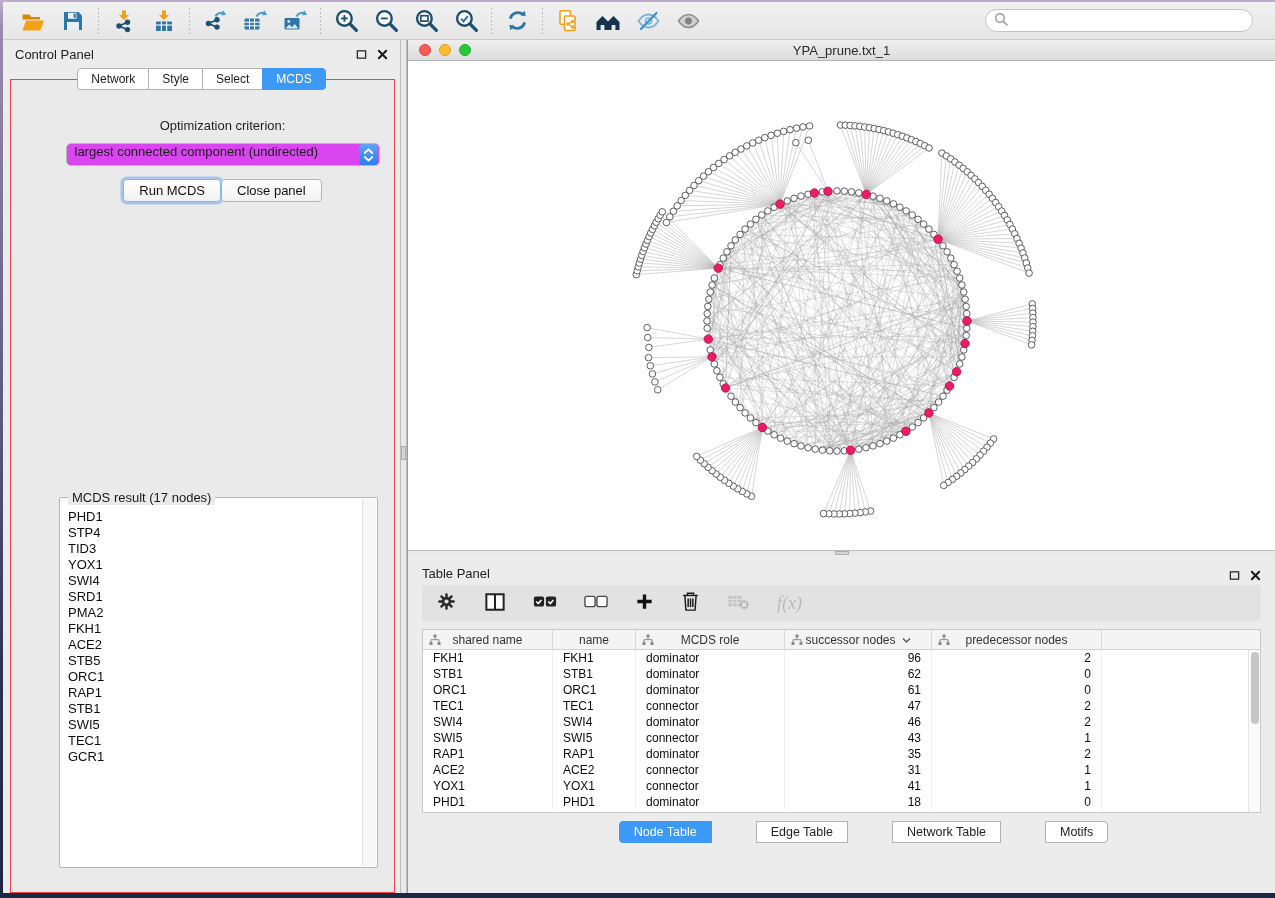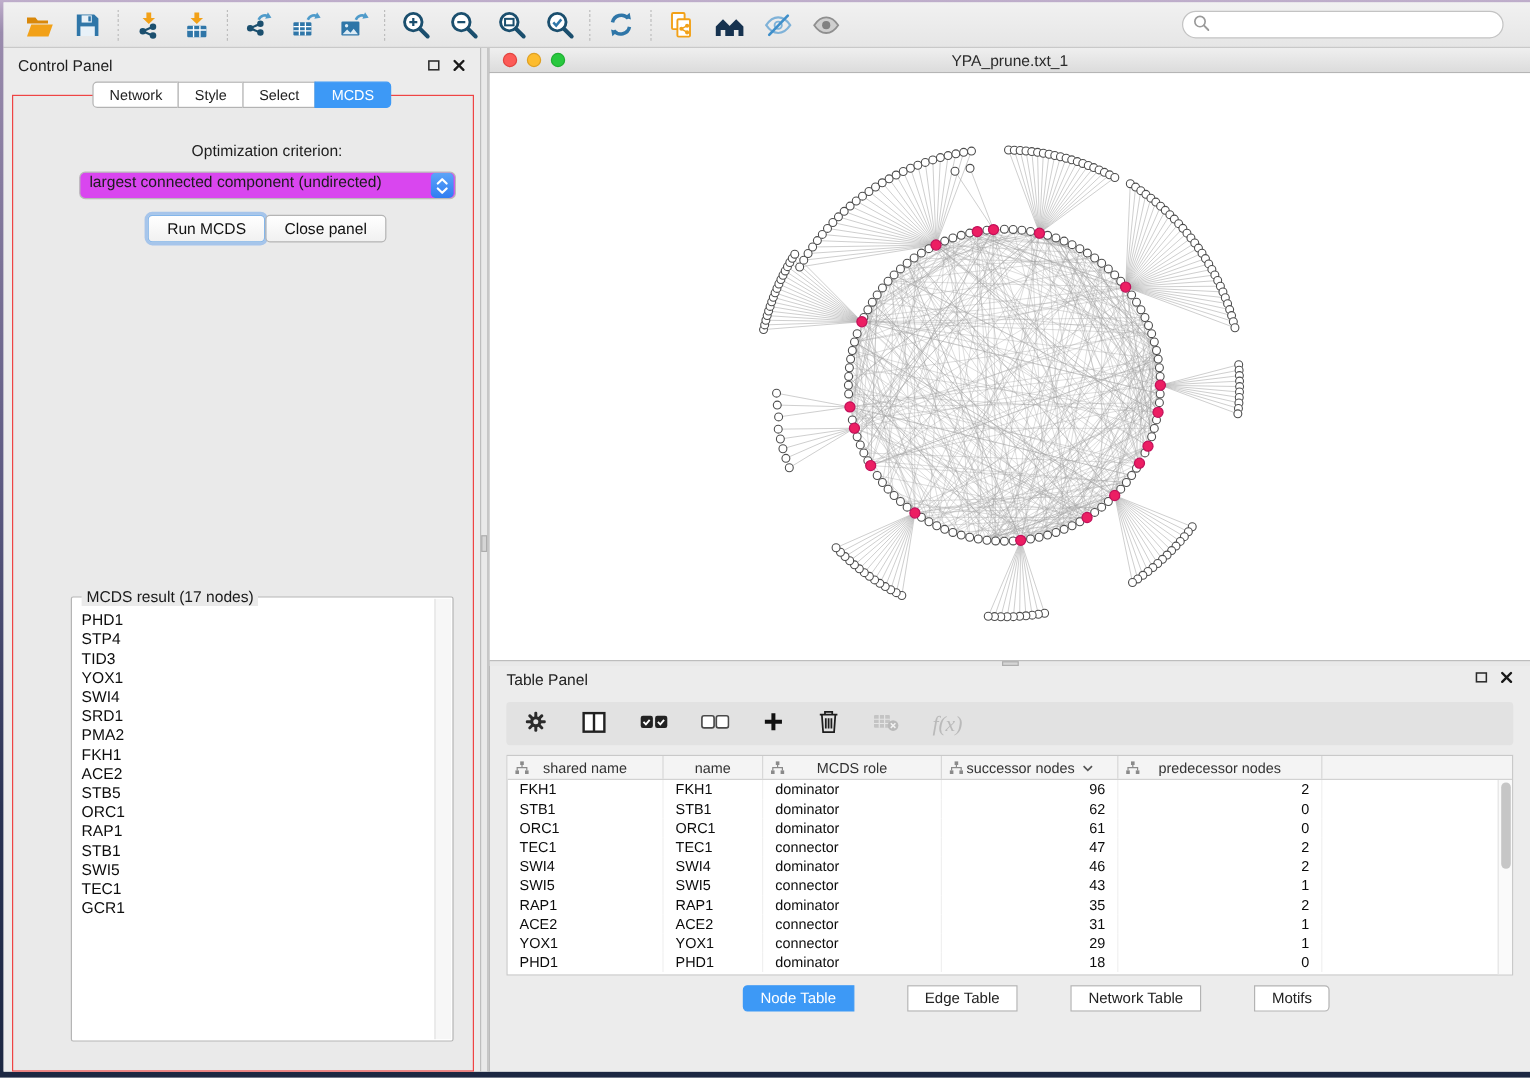--- a/index.html
+++ b/index.html
@@ -85,21 +85,21 @@
 
   
   .hsplit { height:5px; flex:0 0 5px; background:#e9e9e9; border-top:1px solid #bdbdbd;
             position:relative; cursor:row-resize; }
   .hsplit .handle { position:absolute; left:50%; top:0; width:14px; height:4px;
                     background:#d5d5d5; border:1px solid #adadad; }
 
   
   .table-panel { flex:1; background:#ececec; display:flex; flex-direction:column;
                  padding:4px 0 0 0; min-height:0; border-left:1px solid #9a9a9a; }
-  .tp-header { height:22px; display:flex; align-items:flex-start; padding:0 14px; }
+  .tp-header { height:22px; display:flex; align-items:flex-end; padding:0 14px; }
   .tp-title { font-size:13px; color:#222; }
   .tp-toolbar { margin:4px 14px 0 14px; height:36px; background:#e2e2e2; border-radius:3px;
                 display:flex; align-items:center; padding:0 14px; gap:27px; }
   .tp-tool { cursor:pointer; display:flex; align-items:center; }
   .tp-tool.disabled { opacity:.55; cursor:default; }
   .fx { font-family:"Liberation Serif","DejaVu Serif",serif; font-style:italic; font-size:18px; color:#9a9a9a; }
 
   .ttable { margin:8px 14px 0 14px; border:1px solid #c9c9c9; background:#fff;
             display:flex; flex-direction:column; height:184px; }
   .thead { height:20px; flex:0 0 20px; background:#f4f4f4; border-bottom:1px solid #d2d2d2;
@@ -1457,21 +1457,21 @@
                   <div class="tcell c1">ACE2</div>
                   <div class="tcell c2">connector</div>
                   <div class="tcell c3">31</div>
                   <div class="tcell c4">1</div>
                   <div class="tcell cfill"></div>
                 </div>
                 <div class="trow">
                   <div class="tcell c0">YOX1</div>
                   <div class="tcell c1">YOX1</div>
                   <div class="tcell c2">connector</div>
-                  <div class="tcell c3">29</div>
+                  <div class="tcell c3">41</div>
                   <div class="tcell c4">1</div>
                   <div class="tcell cfill"></div>
                 </div>
                 <div class="trow">
                   <div class="tcell c0">PHD1</div>
                   <div class="tcell c1">PHD1</div>
                   <div class="tcell c2">dominator</div>
                   <div class="tcell c3">18</div>
                   <div class="tcell c4">0</div>
                   <div class="tcell cfill"></div>

